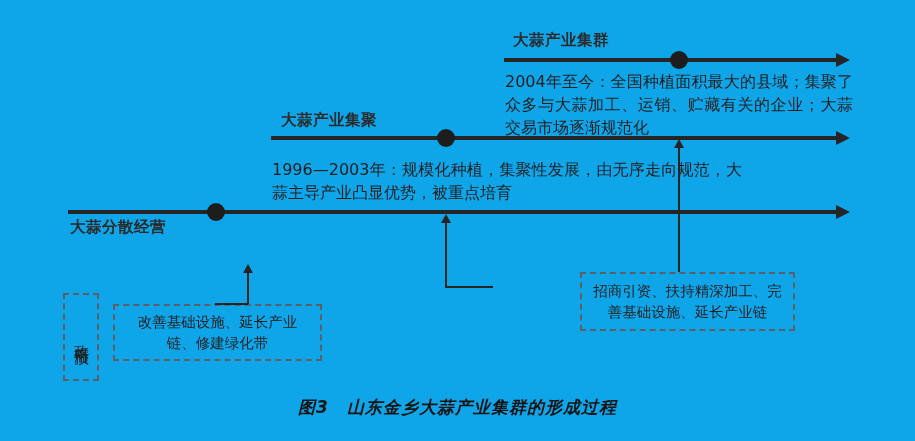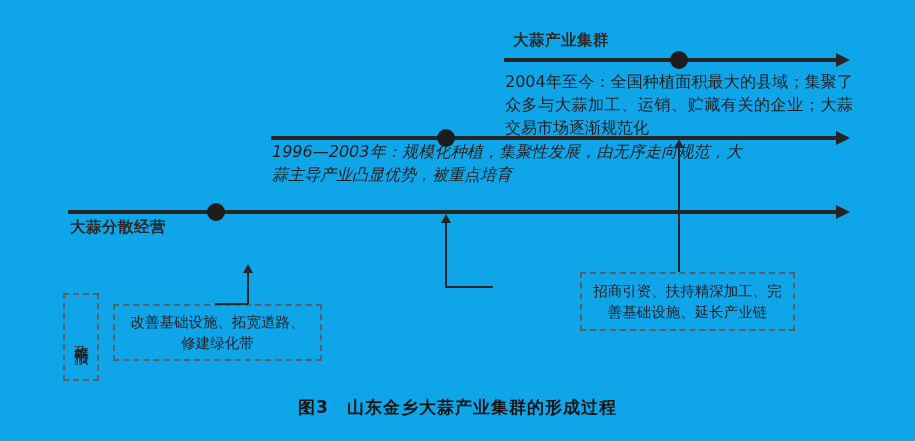--- a/index.html
+++ b/index.html
@@ -114,47 +114,48 @@
 <div id="figure">
 
   <div class="stage-label" style="left:513px; top:30px;">大蒜产业集群</div>
 
   <div class="timeline" style="left:504px; top:58px; width:334px;"></div>
   <div class="timeline-arrow" style="left:836px; top:53px;"></div>
   <div class="timeline-dot" style="left:670px; top:51px;"></div>
 
   <div class="stage-desc just" style="left:505px; top:70px; width:348px;">2004年至今：全国种植面积最大的县域；集聚了众多与大蒜加工、运销、贮藏有关的企业；大蒜交易市场逐渐规范化</div>
 
+  <div class="stage-label" style="left:281px; top:110px;">大蒜产业集聚</div>
 
   <div class="timeline" style="left:271px; top:136px; width:567px;"></div>
   <div class="timeline-arrow" style="left:836px; top:131px;"></div>
   <div class="timeline-dot" style="left:437px; top:129px;"></div>
 
-  <div class="stage-desc just" style="left:272px; top:140px; width:470px;font-style:italic;">1996—2003年：规模化种植，集聚性发展，由无序走向规范，大蒜主导产业凸显优势，被重点培育</div>
+  <div class="stage-desc just" style="left:272px; top:158px; width:470px;">1996—2003年：规模化种植，集聚性发展，由无序走向规范，大蒜主导产业凸显优势，被重点培育</div>
 
   <div class="stage-label" style="left:70px; top:185px;margin-top:32px;">大蒜分散经营</div>
 
   <div class="timeline" style="left:68px; top:210px; width:770px;"></div>
   <div class="timeline-arrow" style="left:836px; top:205px;"></div>
   <div class="timeline-dot" style="left:207px; top:203px;"></div>
 
 
   <div class="dbox vertical" style="left:63px; top:293px; width:36px; height:88px;">政府干预</div>
 
-  <div class="dbox" style="left:113px; top:304px; width:209px; height:57px; padding:0 10px;">改善基础设施、拓宽道路、修建绿化带</div>
+  <div class="dbox" style="left:113px; top:304px; width:209px; height:57px; padding:0 10px;">改善基础设施、延长产业链、修建绿化带</div>
 
   <div class="elbow-h" style="left:215px; top:303px; width:33px;"></div>
   <div class="connector" style="left:247px; top:272px; height:32px;"></div>
   <div class="connector-head" style="left:243px; top:264px;"></div>
 
 
   <div class="connector" style="left:445px; top:222px; height:66px;"></div>
   <div class="connector-head" style="left:441px; top:214px;"></div>
   <div class="elbow-h" style="left:445px; top:286px; width:48px;"></div>
 
   <div class="dbox" style="left:580px; top:272px; width:215px; height:59px; padding:0 8px;">招商引资、扶持精深加工、完善基础设施、延长产业链</div>
 
   <div class="connector" style="left:678px; top:147px; height:125px;"></div>
   <div class="connector-head" style="left:674px; top:139px;"></div>
 
-  <div class="caption" style="left:0; top:396px;">图3　山东金乡大蒜产业集群的形成过程</div>
+  <div class="caption" style="left:0; top:396px;font-style:italic;">图3　山东金乡大蒜产业集群的形成过程</div>
 
 </div>
 
 </body></html>

